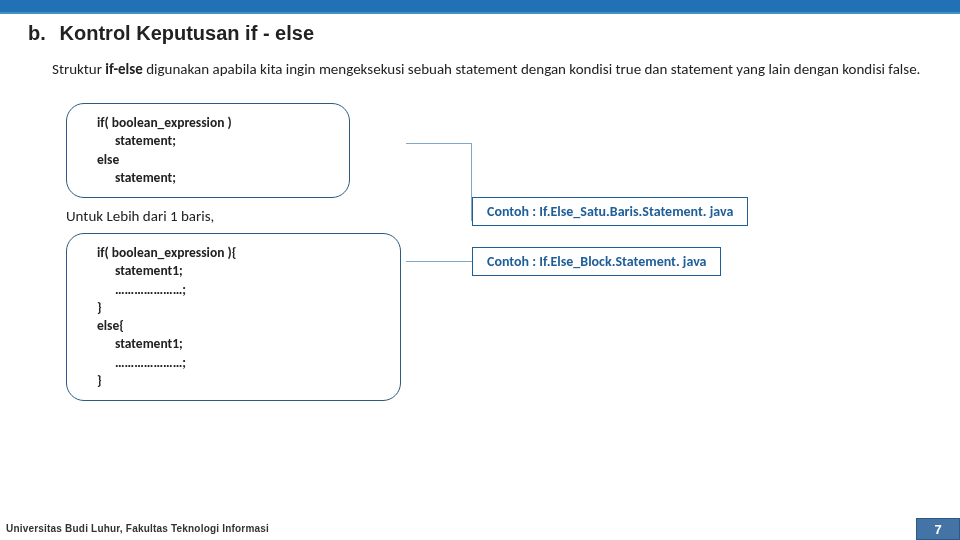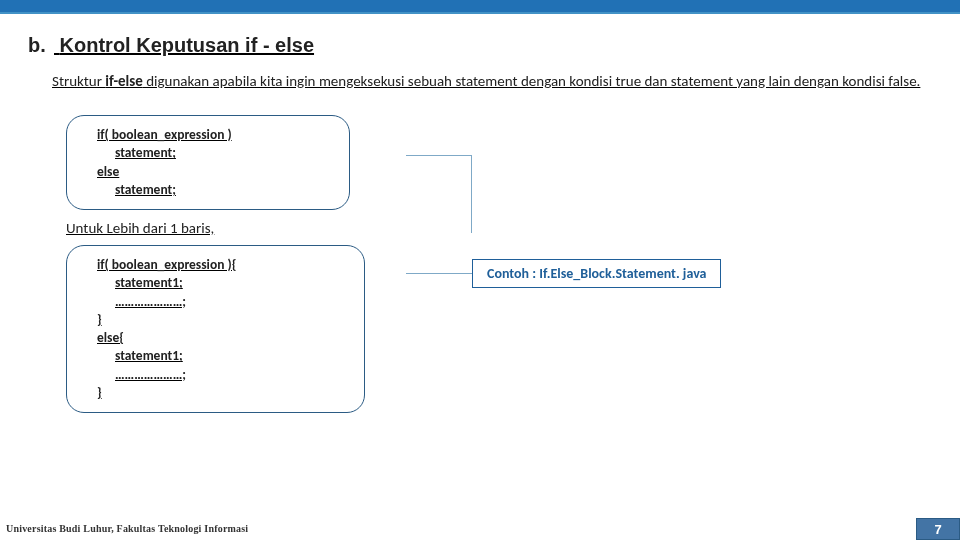--- a/index.html
+++ b/index.html
@@ -11,22 +11,21 @@
     position: relative;
     overflow: hidden;
   }
   .top-bar {
     width: 100%;
     height: 14px;
     background: #2171b5;
     border-bottom: 2px solid #4292c6;
   }
   .content {
-    padding: 20px 28px 0 28px;
-    text-decoration: underline;
+    padding: 8px 28px 0 28px;
   }
   .heading {
     font-size: 20px;
     font-weight: 700;
     color: #222;
     margin-bottom: 14px;
     font-family: Arial, sans-serif;
   }
   .heading .item-letter { display: inline-block; width: 26px; }
   .intro {
@@ -93,21 +92,21 @@
     width: 100%;
     height: 22px;
   }
   .footer-text {
     position: absolute;
     left: 6px;
     bottom: 6px;
     font-size: 10px;
     font-weight: 700;
     color: #333;
-    font-family: Liberation Serif, serif;
+    font-family: Liberation Sans, sans-serif;
     letter-spacing: 0.2px;
   }
   .page-num {
     position: absolute;
     right: 0;
     bottom: 0;
     width: 44px;
     height: 22px;
     background: #4374a5;
     border: 1px solid #2b5b84;
@@ -144,32 +143,35 @@
       <div class="ind1">statement;</div>
     </div>
     <div class="connector" style="left:340px; top:40px; width:66px; height:78px;"></div>
   </div>
 
   <p class="subhead2">
     <span>Untuk Lebih dari 1 baris,</span>
   </p>
 
   <div class="row-group" style="height:170px;">
-    <div class="code-box" style="width:299px;">
+    <div class="code-box" style="width:335px;">
       <div>if( boolean_expression ){</div>
       <div class="ind1">statement1;</div>
       <div class="ind1">…………………;</div>
       <div>}</div>
       <div>else{</div>
       <div class="ind1">statement1;</div>
       <div class="ind1">…………………;</div>
       <div>}</div>
     </div>
     <div class="connector" style="left:340px; top:28px; width:66px; height:1px; border-right:none;"></div>
 
+    <div class="example-box" style="left:406px; top:-36px;">
+      <span>Contoh : If.Else_Satu.Baris.Statement. java</span>
+    </div>
     <div class="example-box" style="left:406px; top:14px;">
       <span>Contoh : If.Else_Block.Statement. java</span>
     </div>
   </div>
 
 </div>
 
 <div class="footer">
   <div class="footer-text">Universitas Budi Luhur, Fakultas Teknologi Informasi</div>
   <div class="page-num">7</div>

